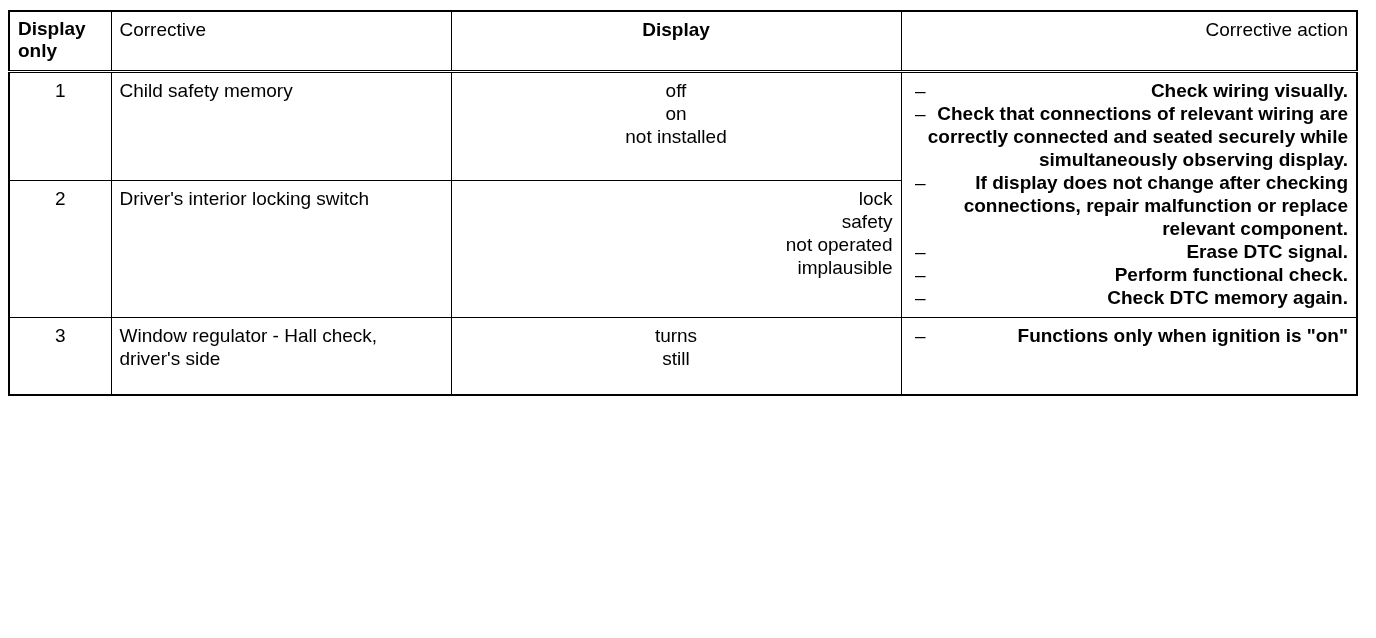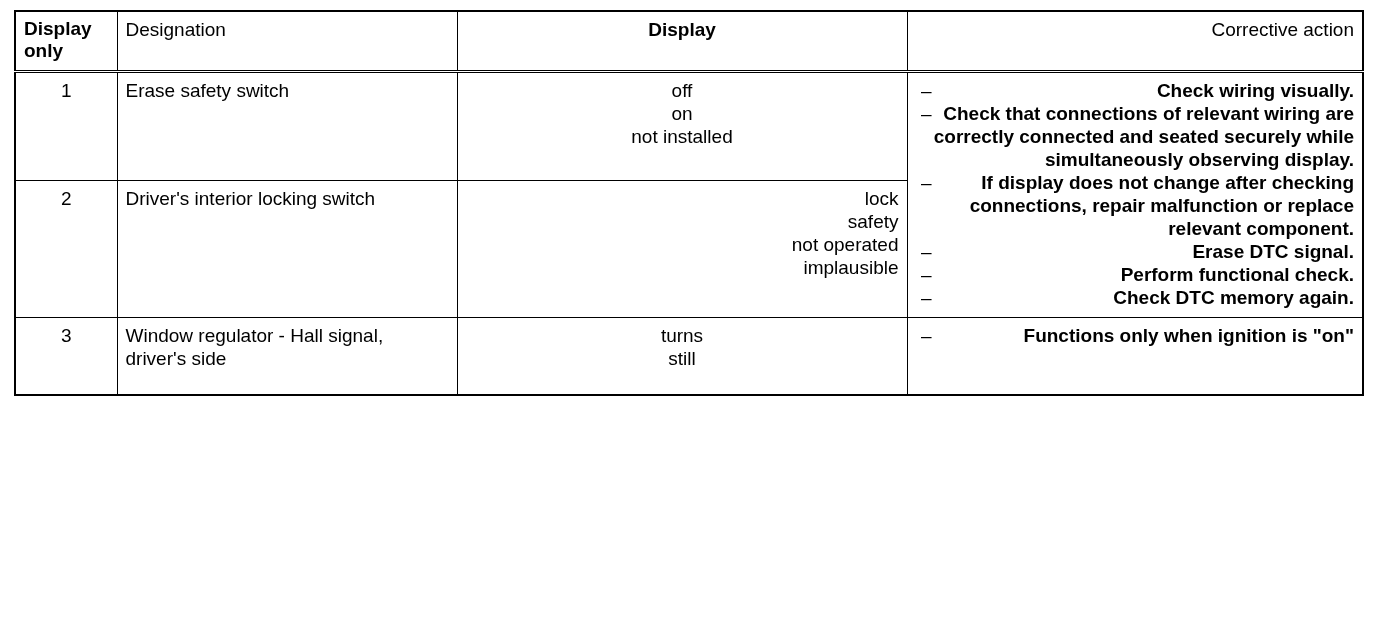--- a/index.html
+++ b/index.html
@@ -12,21 +12,21 @@
     height: 638px;
     font-family: "Liberation Sans", sans-serif;
     color: #000000;
     overflow: hidden;
   }
   .page {
     position: relative;
     width: 1187px;
     height: 638px;
     box-sizing: border-box;
-    padding: 10px 14px 0 14px;
+    padding: 10px 14px 0 8px;
   }
   table.diag {
     border-collapse: collapse;
     width: 1348px;
     table-layout: fixed;
     border-top: 2px solid #000;
     border-bottom: 2px solid #000;
     border-left: 2px solid #000;
     border-right: 2px solid #000;
   }
@@ -122,29 +122,29 @@
         <col class="c2">
         <col class="c3">
         <col class="c4">
     </colgroup>
     <thead>
       <tr>
         <th>
           <span class="hdr-field dline">Display</span>
           <span class="hdr-field dline">only</span>
         </th>
-        <th>Designation</th>
+        <th>Corrective</th>
         <th class="bold center">Display</th>
         <th>Corrective action</th>
       </tr>
     </thead>
     <tbody>
       <tr>
         <td class="num">1</td>
-        <td class="desig">Erase safety switch</td>
+        <td class="desig">Child safety memory</td>
         <td class="display">
           <span class="dline">off</span>
           <span class="dline">on</span>
           <span class="dline">not installed</span>
         </td>
         <td class="action" rowspan="2">
           <div class="bullet-row">
             <span class="bullet-dash">–</span>
             <span class="bullet-text">Check wiring visually.</span>
           </div>
@@ -175,21 +175,21 @@
         <td class="desig">Driver's interior locking switch</td>
         <td class="display">
           <span class="dline">lock</span>
           <span class="dline">safety</span>
           <span class="dline">not operated</span>
           <span class="dline">implausible</span>
         </td>
       </tr>
       <tr class="row3">
         <td class="num">3</td>
-        <td class="desig">Window regulator - Hall signal, driver's side</td>
+        <td class="desig">Window regulator - Hall check, driver's side</td>
         <td class="display">
           <span class="dline">turns</span>
           <span class="dline">still</span>
         </td>
         <td class="action">
           <div class="bullet-row">
             <span class="bullet-dash">–</span>
             <span class="bullet-text">Functions only when ignition is "on"</span>
           </div>
         </td>

